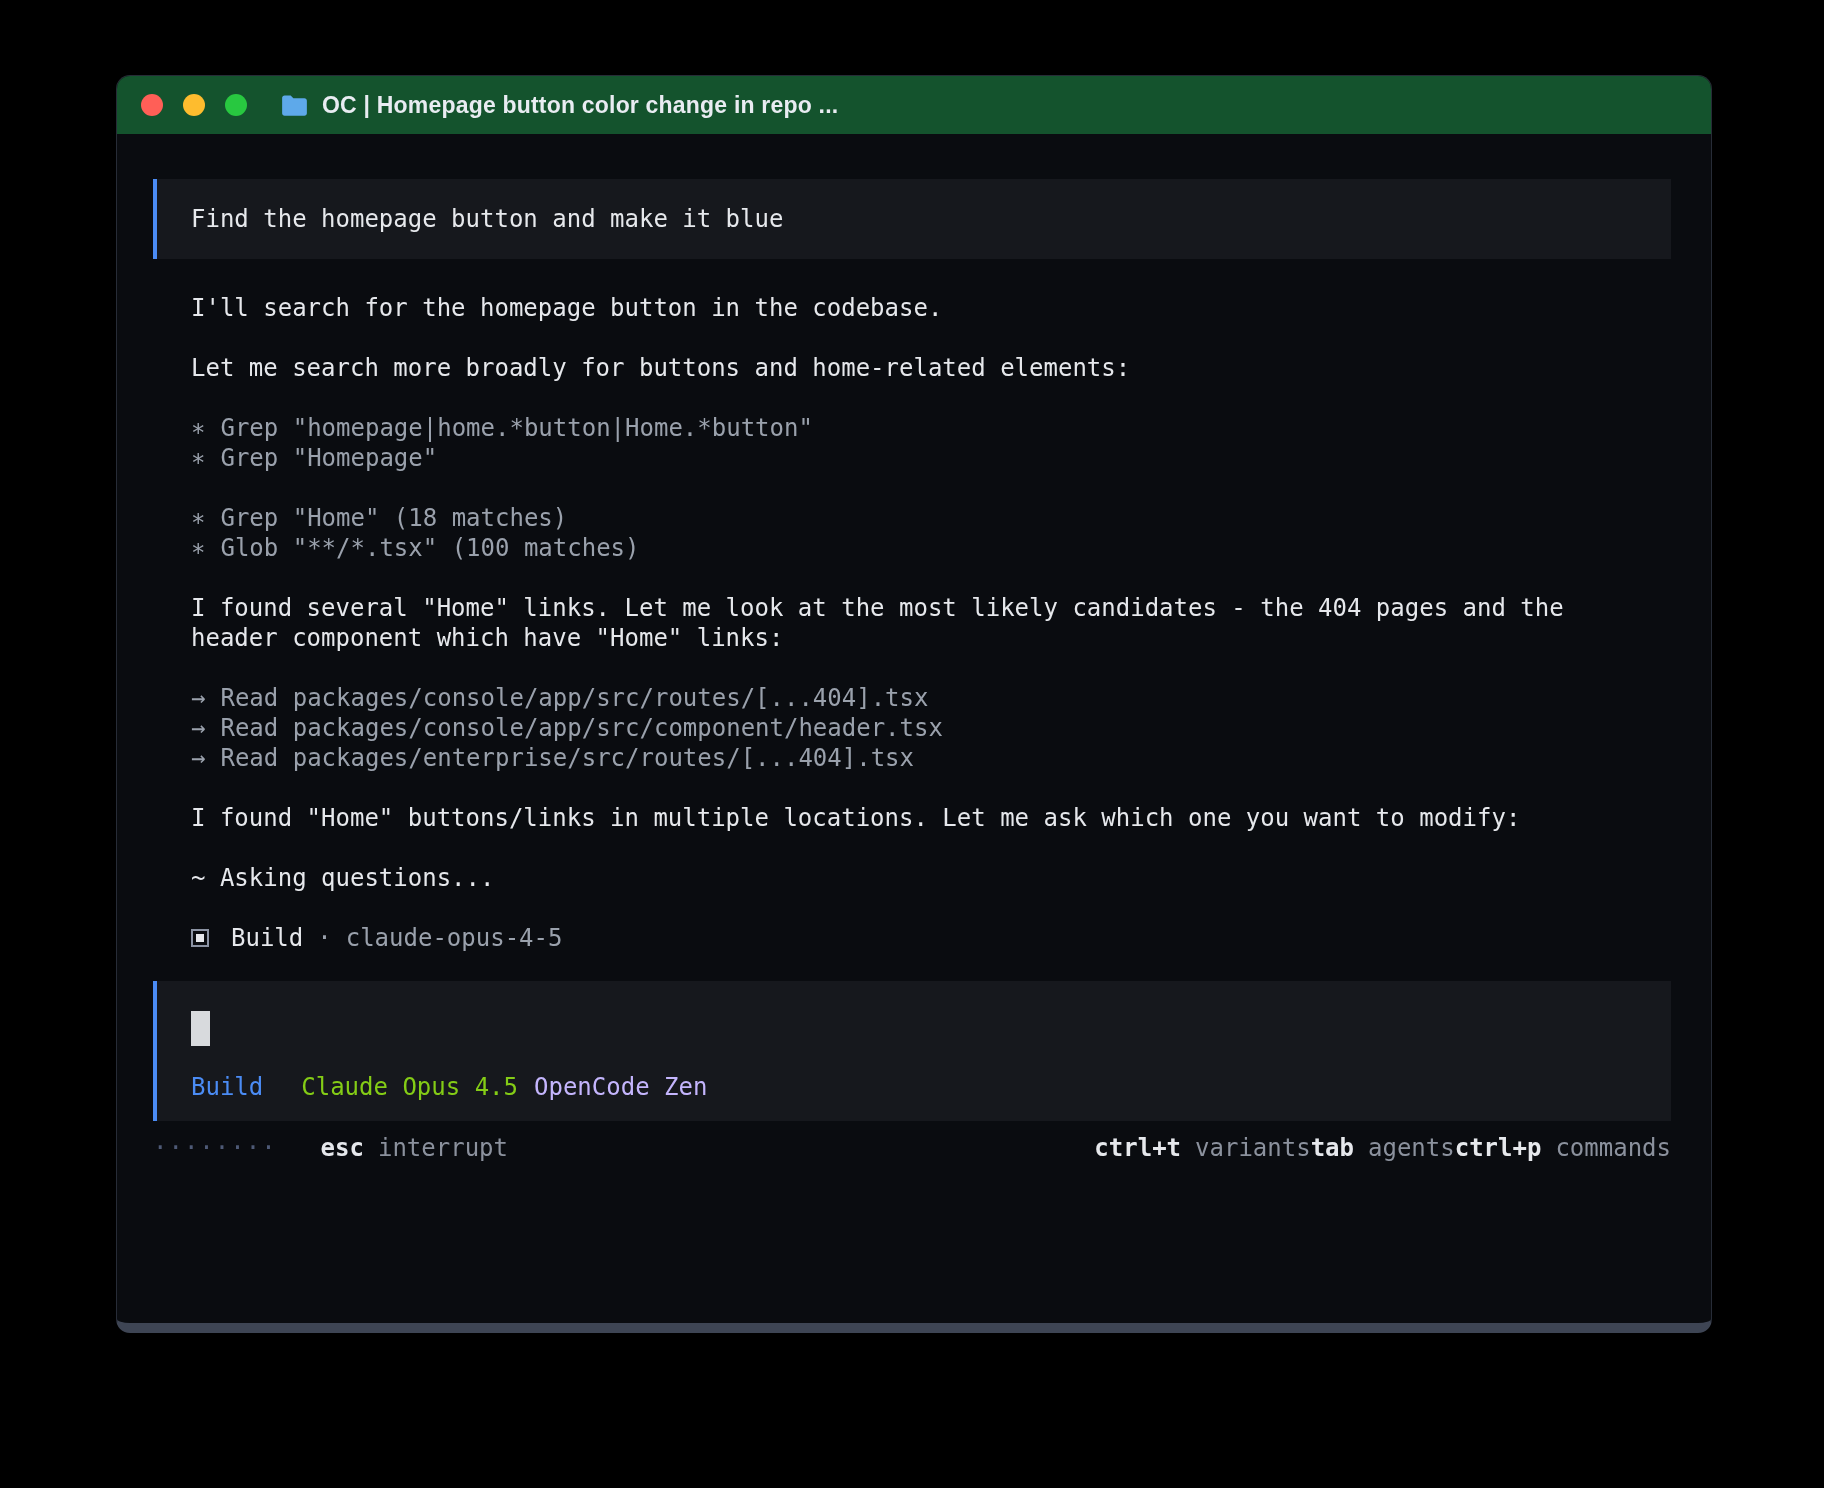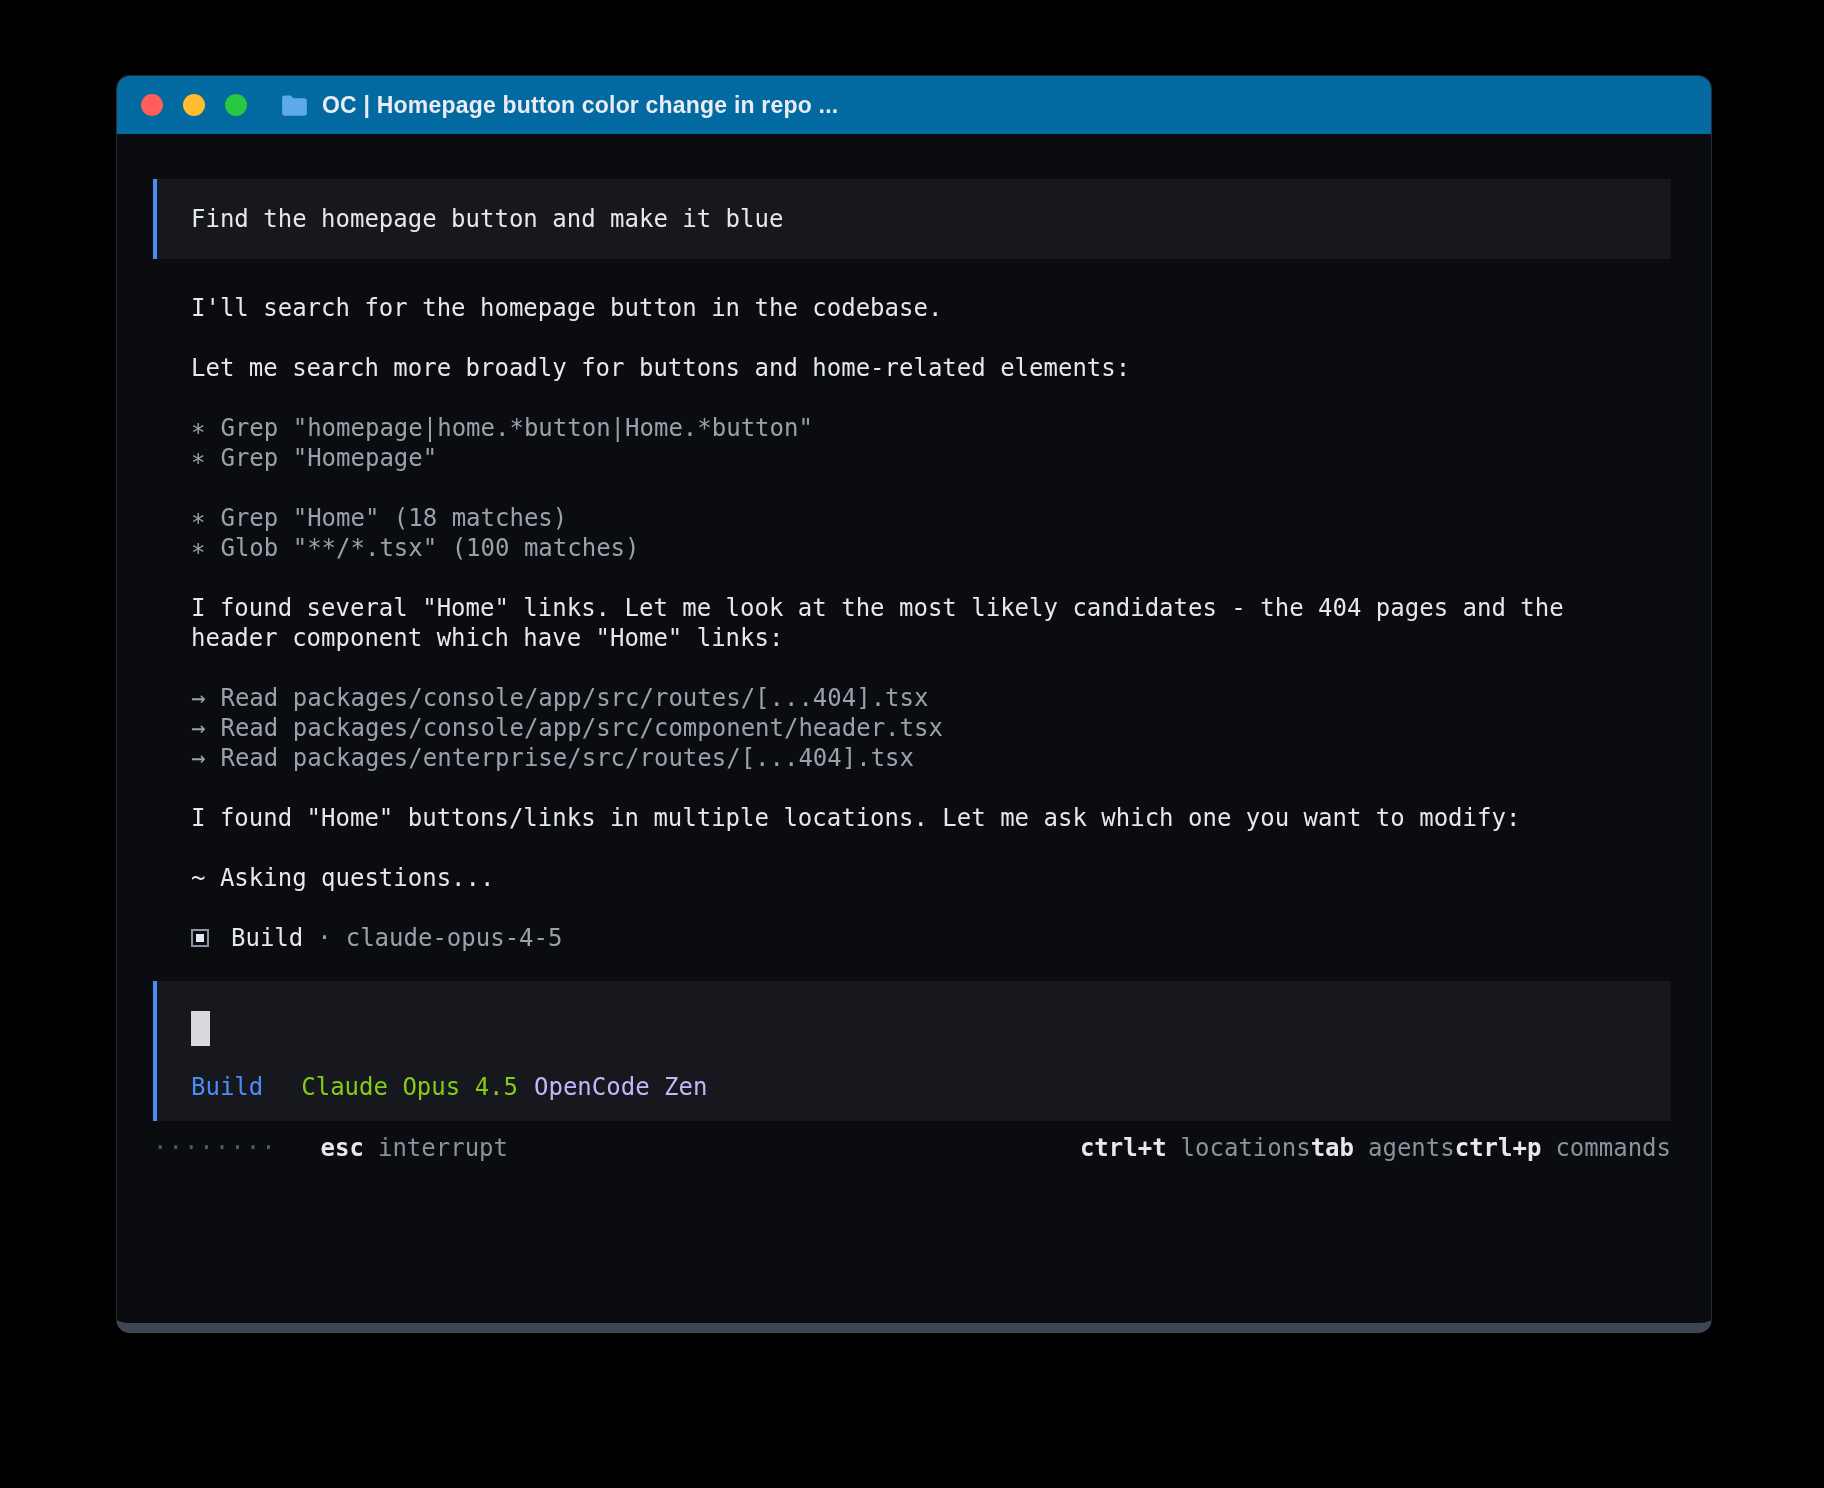--- a/index.html
+++ b/index.html
@@ -7,21 +7,21 @@
   body { font-family:"DejaVu Sans Mono", monospace; }
 
   .window {
     position:absolute; left:116px; top:75px; width:1596px; height:1258px;
     background:#0a0c10; border-radius:14px; overflow:hidden;
     border:1px solid #272c37; border-bottom:10px solid #3e4554;
     box-shadow:0 24px 70px rgba(0,0,0,.65);
   }
 
   
-  .titlebar { height:58px; background:#0369a1; display:flex; align-items:center; padding:0 24px; }
+  .titlebar { height:58px; background:#14532d; display:flex; align-items:center; padding:0 24px; }
   .lights { display:flex; gap:20px; }
   .light { width:22px; height:22px; border-radius:50%; border:none; padding:0; cursor:default; }
   .folder { margin-left:34px; display:flex; align-items:center; }
   .win-title { margin-left:14px; font:700 23px "Liberation Sans", sans-serif; color:#e9ecf2; letter-spacing:.2px; }
 
   
   .content { padding:45px 40px 0 36px; font-size:24px; color:#e6e8ec; }
 
   .header-block {
     background:#16181d; border-left:4px solid #5c616b; height:90px;
@@ -146,21 +146,21 @@
       <div class="sb-left">
         <span class="dots">········</span>
         <span class="hint">
           <span class="key">esc</span>
           <span class="sb-label">interrupt</span>
         </span>
       </div>
       <div class="sb-right">
         <span class="hint">
           <span class="key">ctrl+t</span>
-          <span class="sb-label">locations</span>
+          <span class="sb-label">variants</span>
         </span>
         <span class="hint">
           <span class="key">tab</span>
           <span class="sb-label">agents</span>
         </span>
         <span class="hint">
           <span class="key">ctrl+p</span>
           <span class="sb-label">commands</span>
         </span>
       </div>

